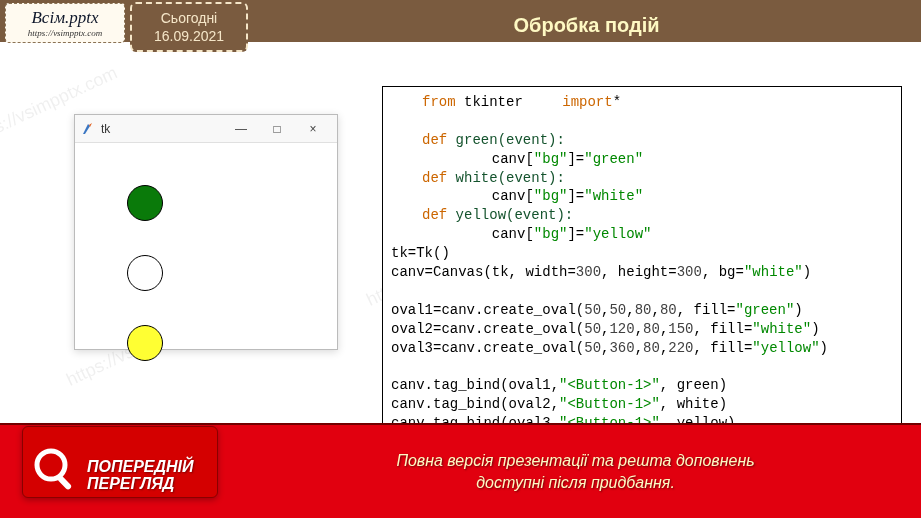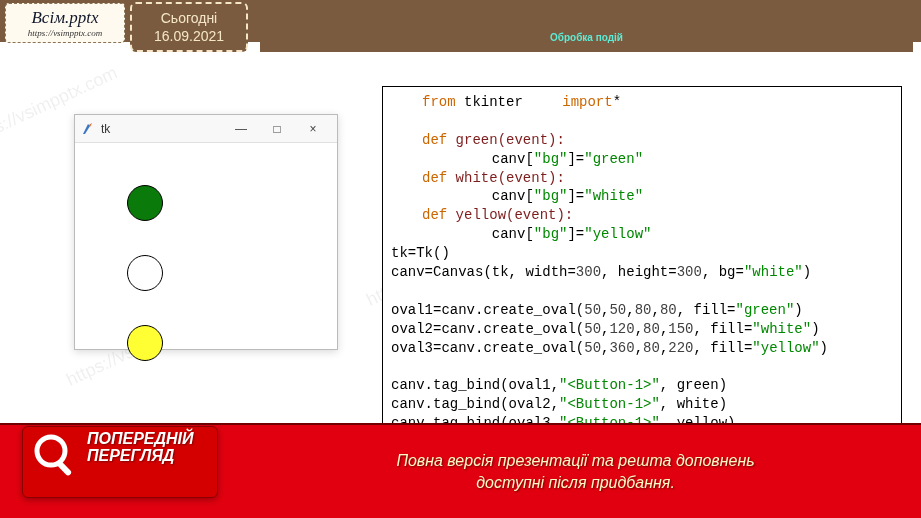--- a/index.html
+++ b/index.html
@@ -37,26 +37,26 @@
     background: #7a5b3f;
     border: 2px dashed #f5e6c8;
     border-radius: 6px;
     color: #f5e6c8;
     text-align: center;
     font-size: 14px;
     line-height: 1.3;
   }
   .title-bar {
     position: absolute;
-    top: 24px; left: 260px; right: 8px;
+    top: 11px; left: 260px; right: 8px;
     height: 28px;
     background: #7a5b3f;
-    color: #5eead4;
+    color: #fef9c3;
     font-weight: bold;
-    font-size: 10px;
+    font-size: 20px;
     text-align: center;
     line-height: 28px;
   }
   .content-area {
     position: absolute;
     top: 56px; left: 0; right: 0; bottom: 0;
     background: #fff;
   }
   .tk-window {
     position: absolute;
@@ -103,41 +103,41 @@
     background: #fff;
     padding: 6px 8px;
     font-family: 'Courier New', monospace;
     font-size: 14px;
     line-height: 1.35;
     white-space: pre;
     overflow: hidden;
     color: #000;
   }
   .kw-org { color: #cc6600; margin-left: 31px; }
-  .kw-blu { color: #7f1d1d; }
+  .kw-blu { color: #14532d; }
   .kw-pur { color: #404040; }
   .kw-grn { color: #008800; }
   .preview-banner {
     position: absolute;
     left: 0; right: 0; bottom: 0;
     height: 95px;
     background: #e1000f;
     border-top: 2px solid #720000;
     display: flex;
     align-items: center;
   }
   .mag-badge {
     position: absolute;
     left: 22px; bottom: 20px;
     width: 196px; height: 72px;
     background: #d40000;
     border: 1px solid #8a0000;
     border-radius: 6px;
     display: flex;
-    align-items: flex-start;
+    align-items: flex-end;
     padding: 4px 8px;
     gap: 8px;
     box-shadow: 0 2px 6px rgba(0,0,0,0.3);
   }
   .mag-icon {
     width: 48px; height: 48px;
     flex-shrink: 0;
   }
   .mag-text {
     color: #fff;

